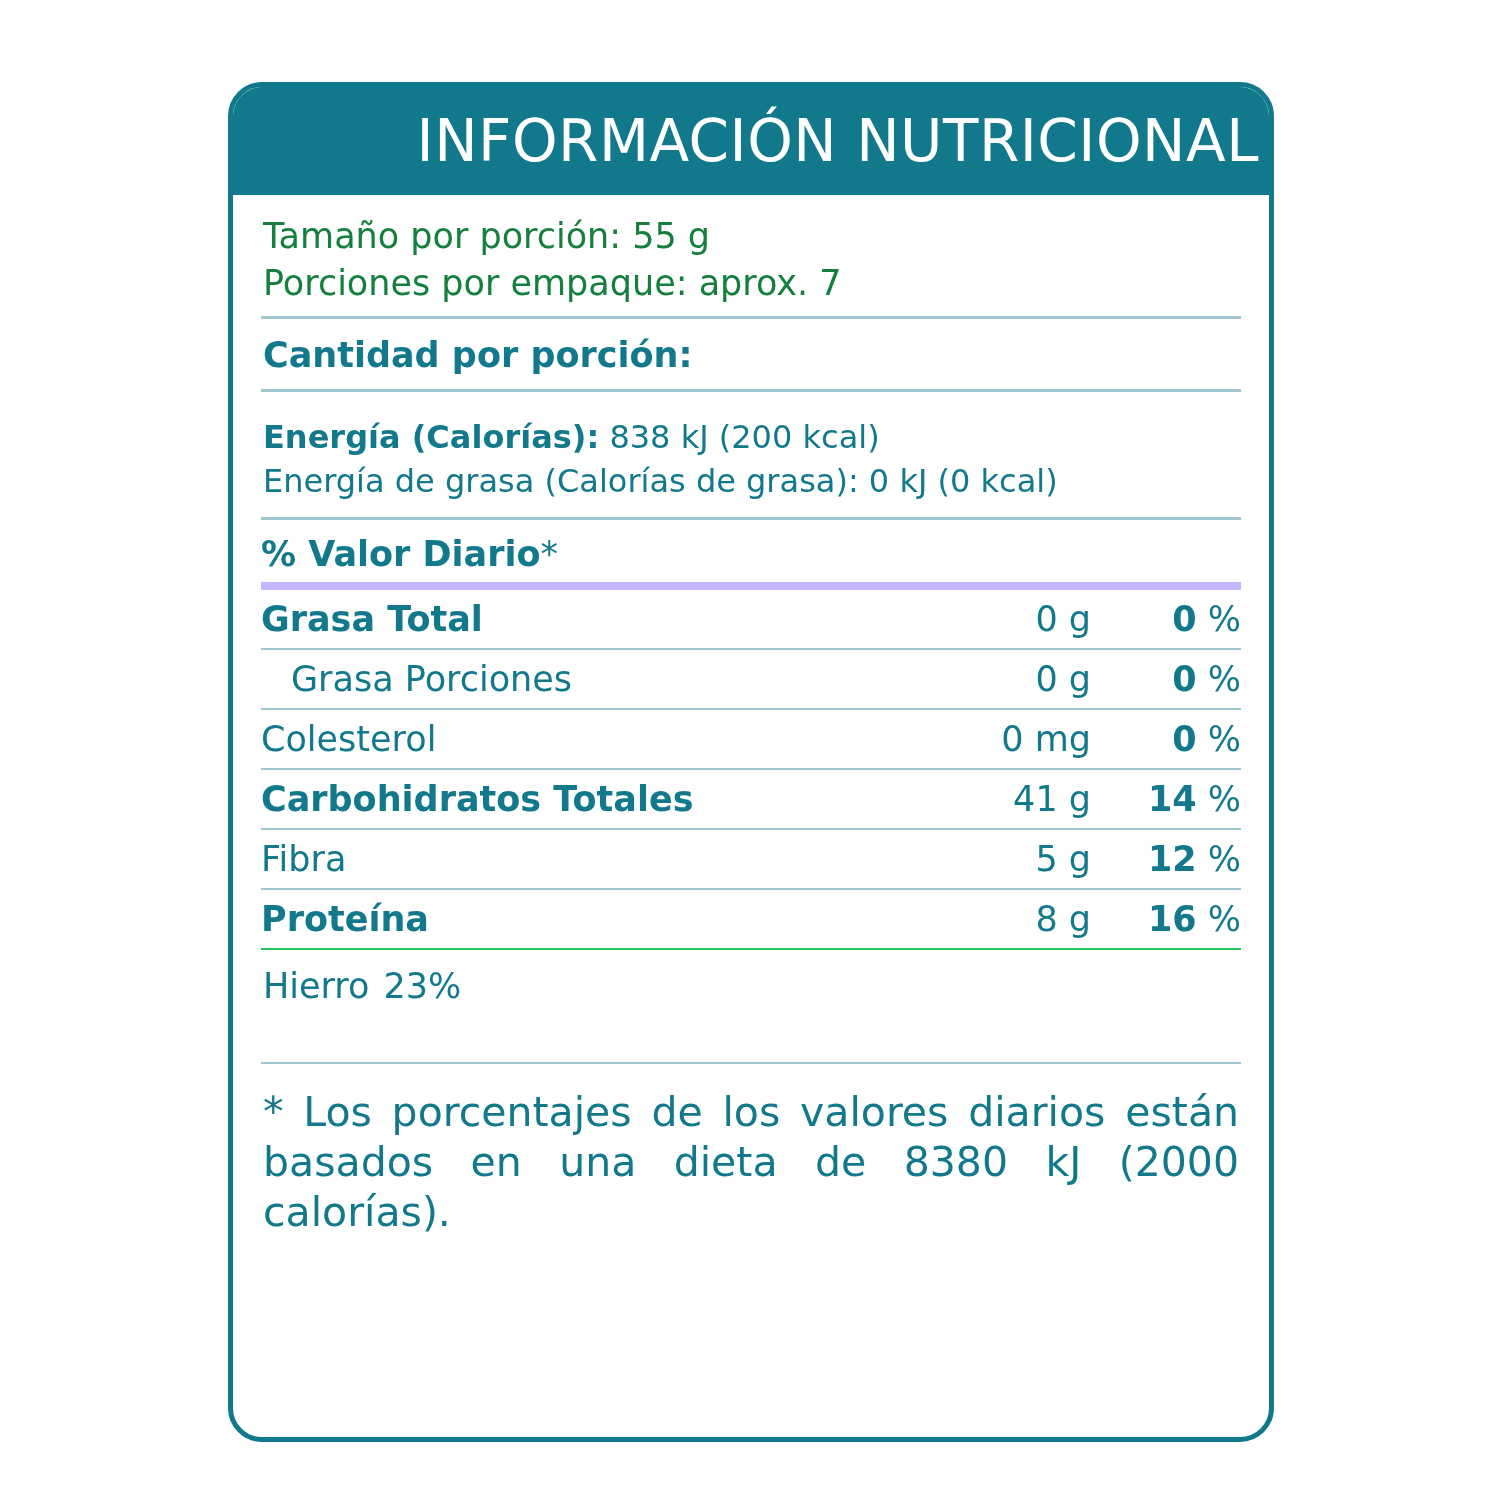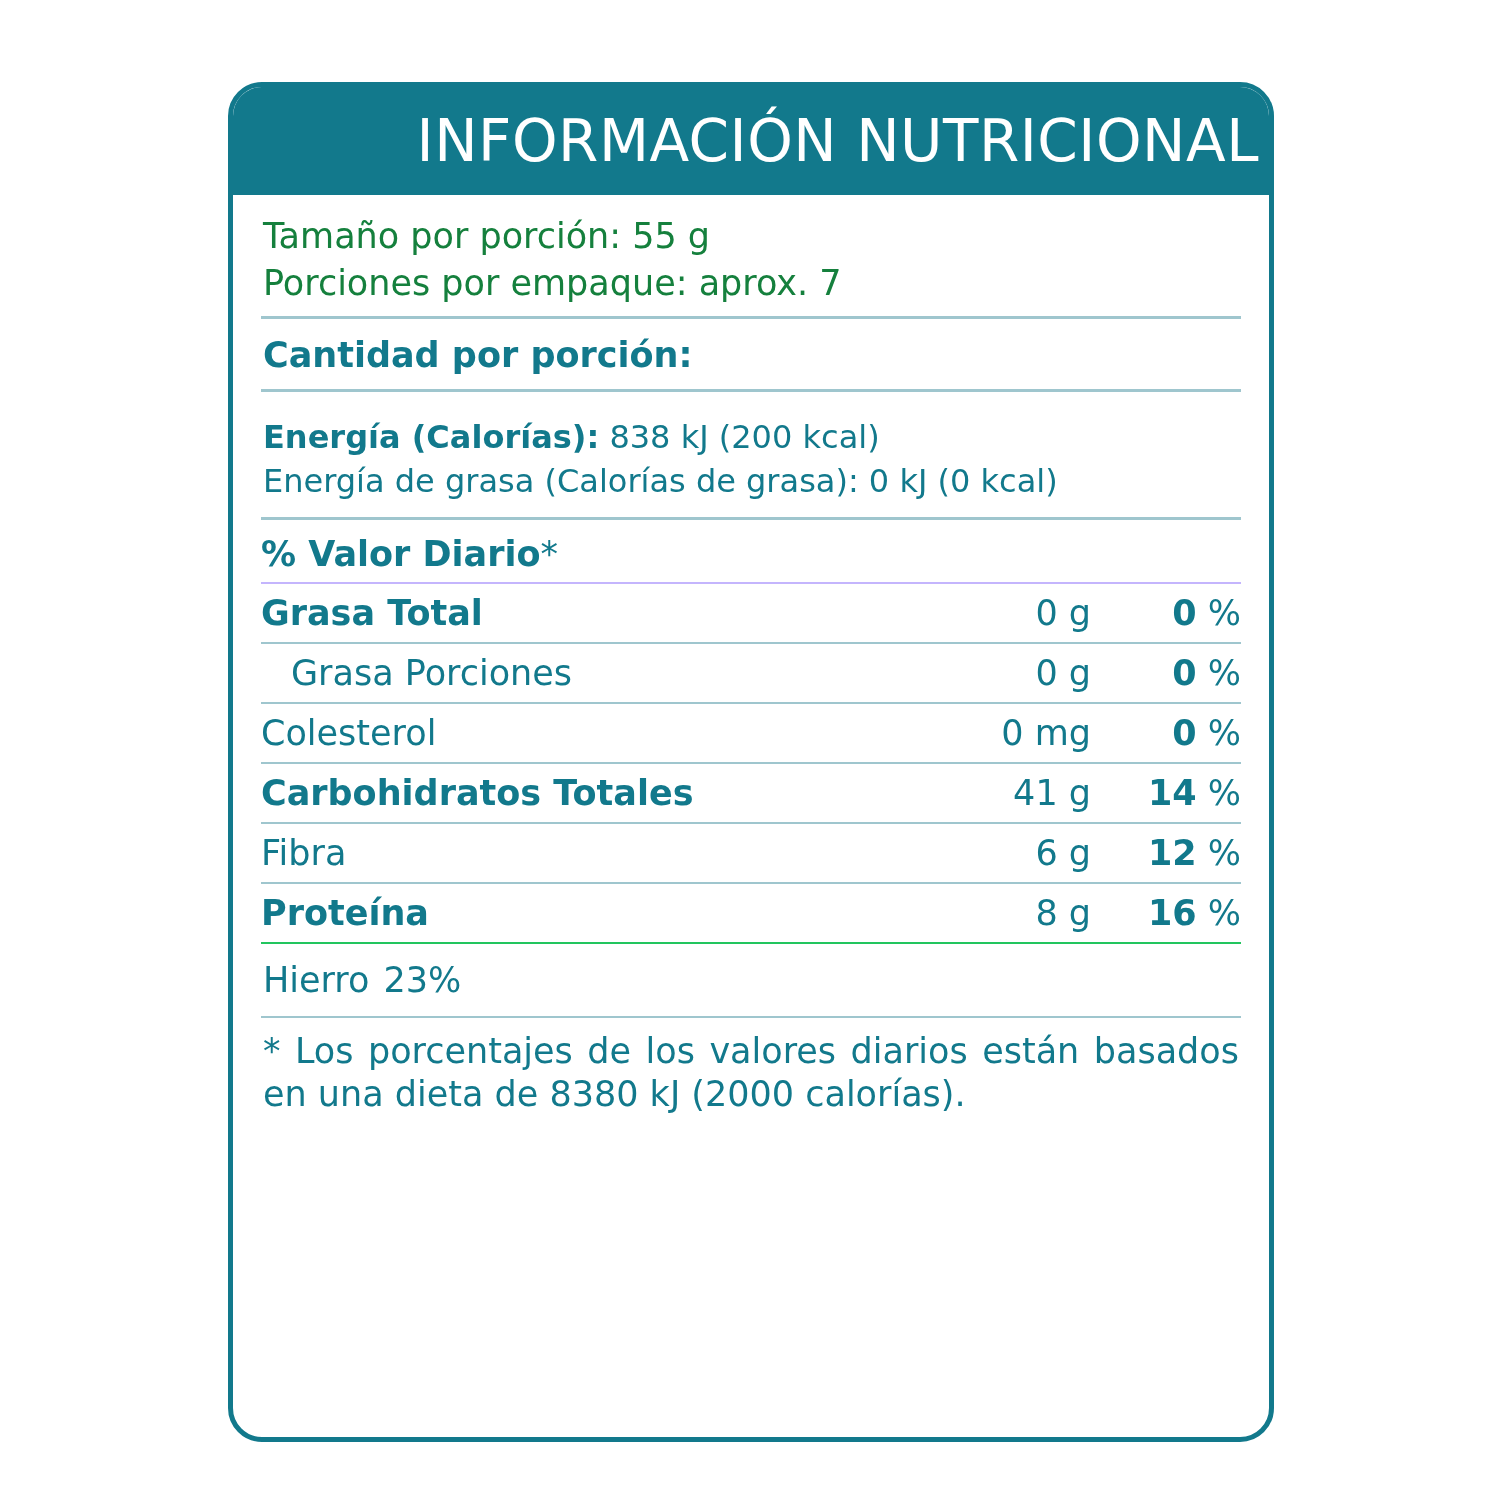--- a/index.html
+++ b/index.html
@@ -86,40 +86,41 @@
     width: 100%;
     border-collapse: collapse;
     font-size: 35px;
     color: #12798C;
   }
   table.nutr td {
     border-top: 2px solid #9FC6CE;
     padding: 9px 0 9px 0;
     vertical-align: baseline;
   }
-  table.nutr tr:first-child td { border-top: 2px solid #c4b5fd; }
+  table.nutr tr:first-child td { border-top: 8px solid #c4b5fd; }
   td.name { text-align: left; padding-left: 2px; }
   td.name.bold { font-weight: bold; }
   td.name.indent { padding-left: 30px; }
   td.amount { text-align: right; padding-right: 12px; white-space: nowrap; width: 210px; }
   td.pct { text-align: right; white-space: nowrap; width: 150px; padding-right: 10px; }
   td.pct .num { font-weight: bold; }
   td.pct .sign { font-weight: normal; }
   .micro {
     font-size: 35px;
     padding: 16px 0 16px 2px;
     border-top: 2px solid #22c55e;
   }
   .footnote {
-    font-size: 35px;
+    font-size: 41px;
     line-height: 1.22;
-    padding: 12px 2px 10px 2px;
+    padding: 23px 2px 10px 2px;
     border-top: 2px solid #9FC6CE;
     text-align: justify;
     text-justify: inter-word;
+    margin-top: 40px;
   }
   .micro .gap { display:inline-block; width:14px; }
 </style>
 </head>
 <body>
 
 <div class="page">
   <div class="panel">
 
     <div class="title-bar">
@@ -170,21 +171,21 @@
             <td class="amount">0 mg</td>
             <td class="pct"><span class="num">0</span> <span class="sign">%</span></td>
           </tr>
           <tr>
             <td class="name bold">Carbohidratos Totales</td>
             <td class="amount">41 g</td>
             <td class="pct"><span class="num">14</span> <span class="sign">%</span></td>
           </tr>
           <tr>
             <td class="name">Fibra</td>
-            <td class="amount">6 g</td>
+            <td class="amount">5 g</td>
             <td class="pct"><span class="num">12</span> <span class="sign">%</span></td>
           </tr>
           <tr>
             <td class="name bold">Proteína</td>
             <td class="amount">8 g</td>
             <td class="pct"><span class="num">16</span> <span class="sign">%</span></td>
           </tr>
         </tbody>
       </table>
 

